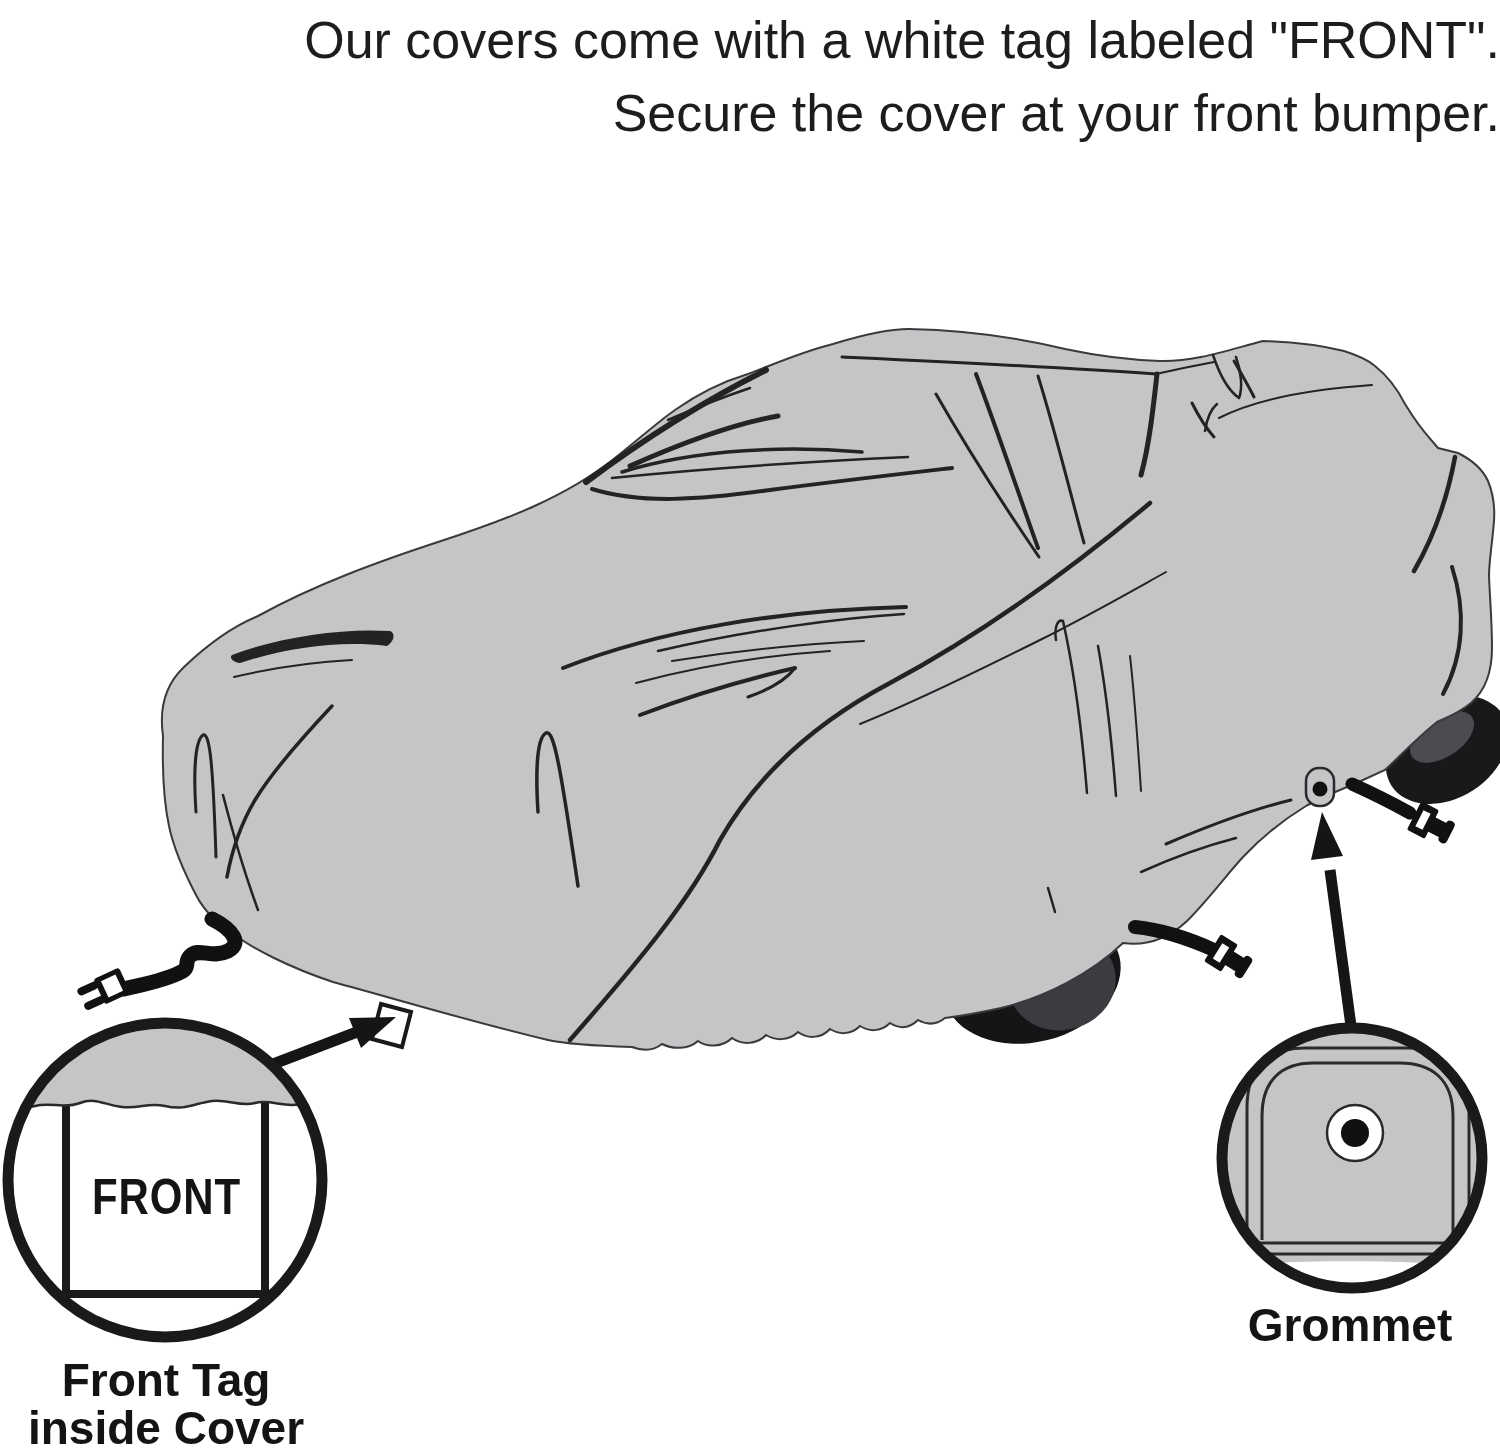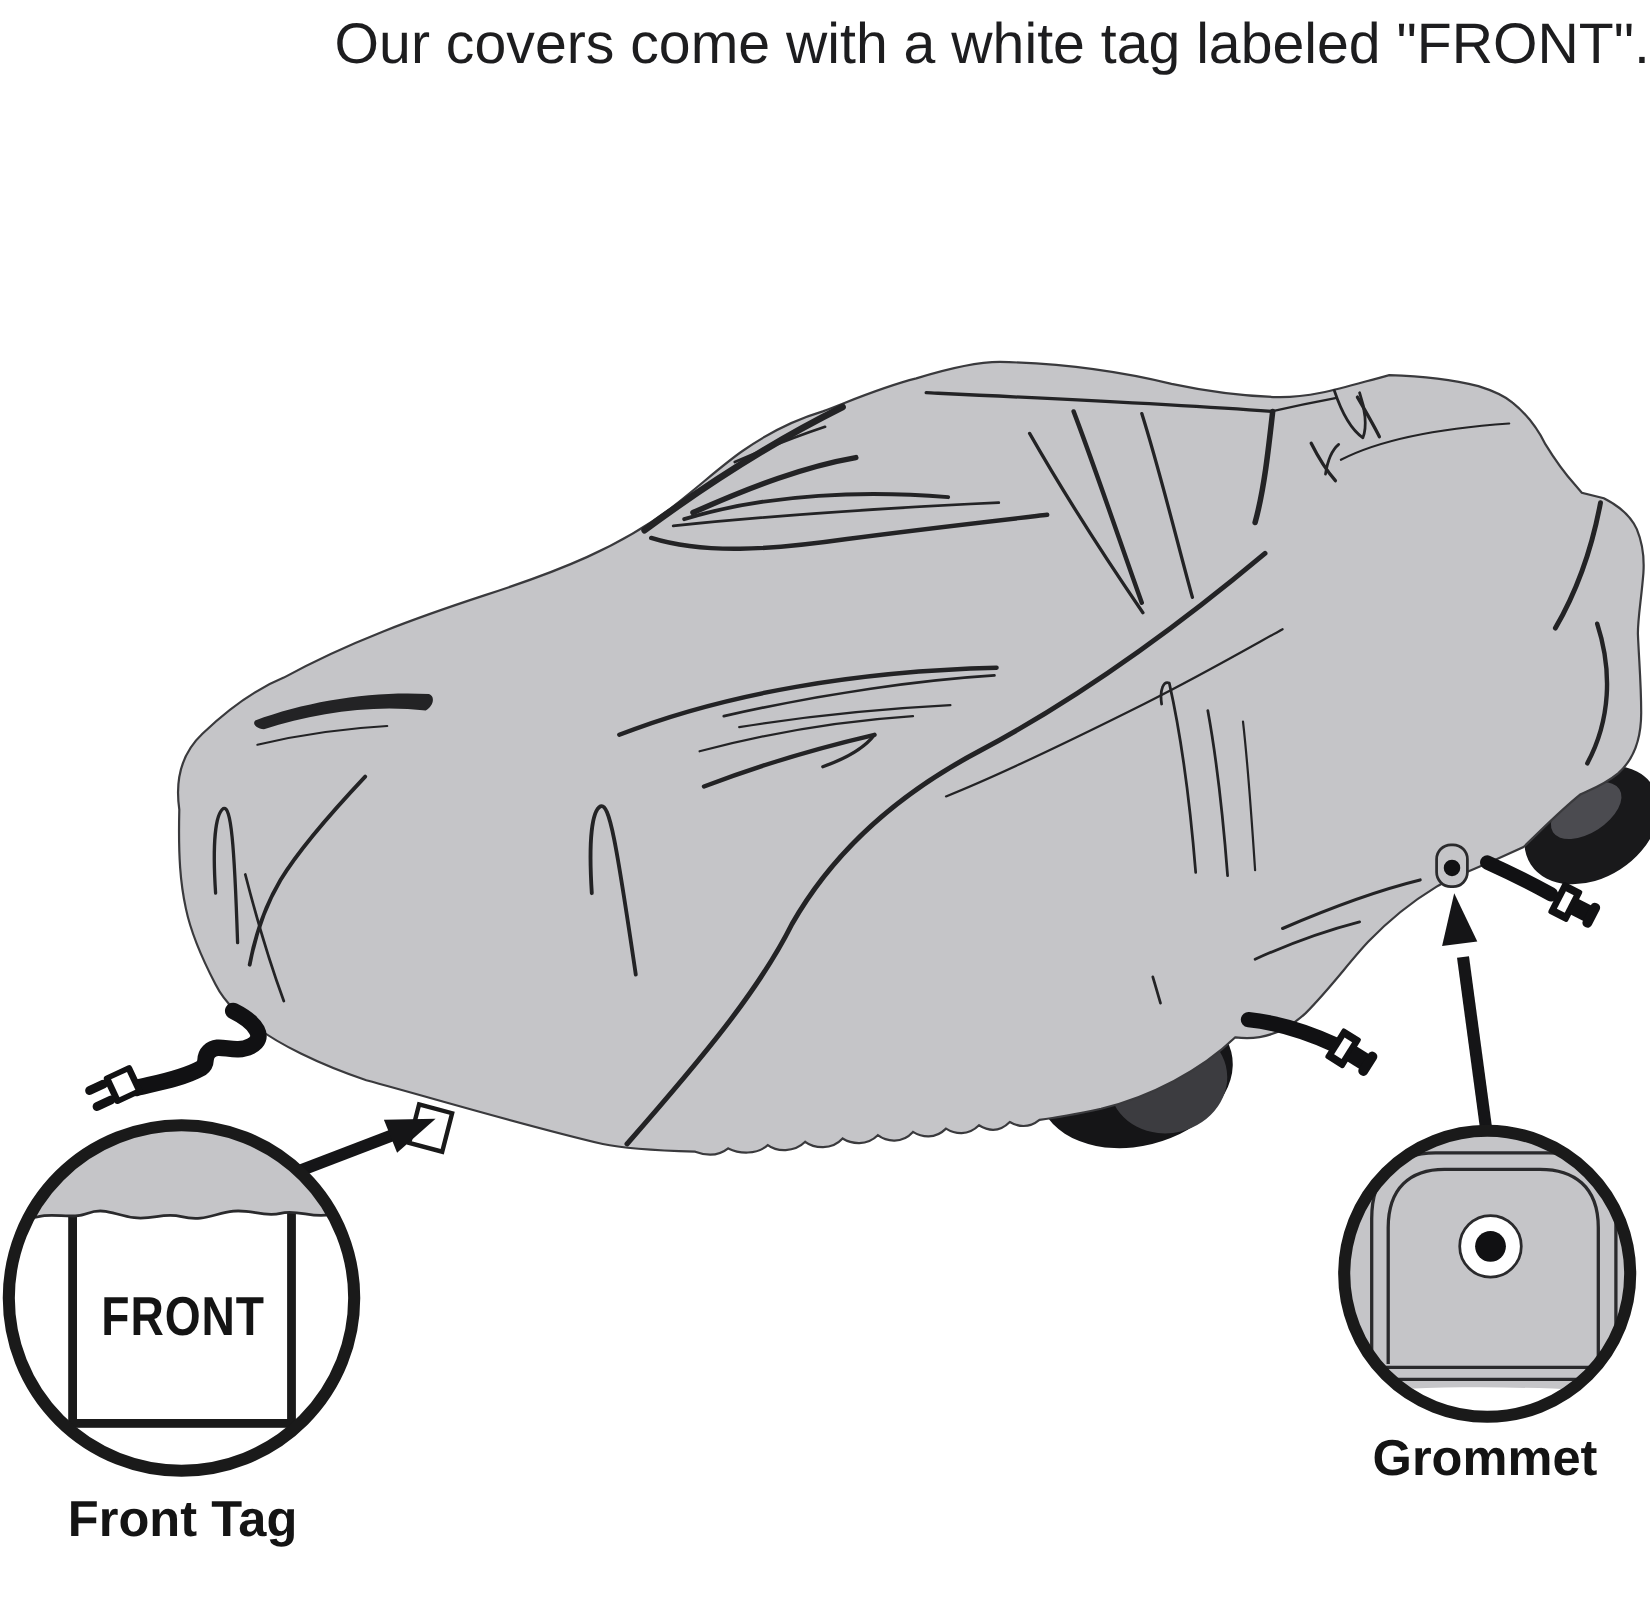--- a/index.html
+++ b/index.html
@@ -49,20 +49,21 @@
   .arrowline{stroke:#151517;stroke-width:11;stroke-linecap:butt;fill:none;}
   .thin{stroke:#2a2a2c;fill:none;}
 </style>
 </head>
 <body>
 
 <div class="page">
 
   <div class="heading">
     <div>Our covers come with a white tag labeled "FRONT".</div>
+    <div>Secure the cover at your front bumper.</div>
   </div>
 
   <svg class="art" viewBox="0 0 1500 1454">
 
     <g>
       <ellipse cx="1032" cy="978" rx="90" ry="64" transform="rotate(-14 1032 978)" fill="#151517"></ellipse>
       <ellipse cx="1062" cy="982" rx="54" ry="48" transform="rotate(-14 1062 982)" fill="#3c3c40"></ellipse>
       <ellipse cx="1018" cy="960" rx="48" ry="26" transform="rotate(-14 1018 960)" fill="#56565b"></ellipse>
     </g>
     <g>
@@ -247,17 +248,18 @@
         <circle cx="1355" cy="1133" r="14" fill="#111113"></circle>
       </g>
       <circle cx="1352" cy="1158" r="130" fill="none" stroke="#1a1a1a" stroke-width="11"></circle>
     </g>
   </svg>
 
   <div class="caption front-tag-text">FRONT</div>
 
   <div class="caption front-caption">
     <div>Front Tag</div>
+    <div>inside Cover</div>
   </div>
 
   <div class="caption grommet-caption">Grommet</div>
 
 </div>
 
 </body></html>

